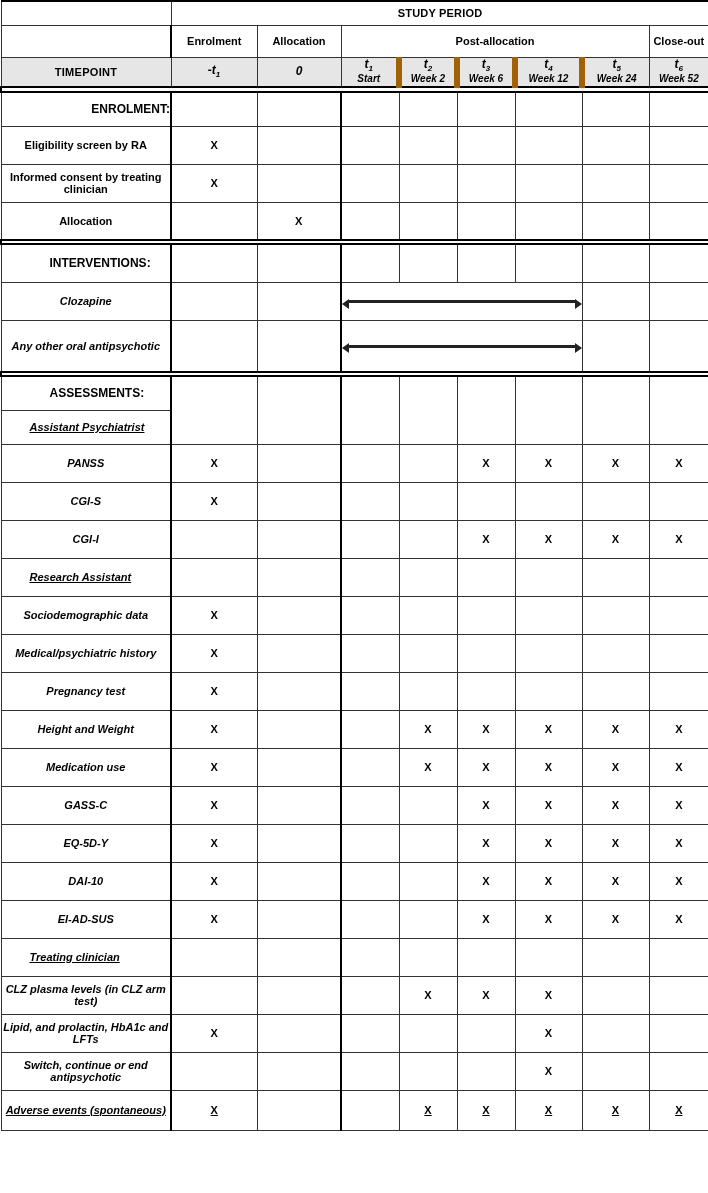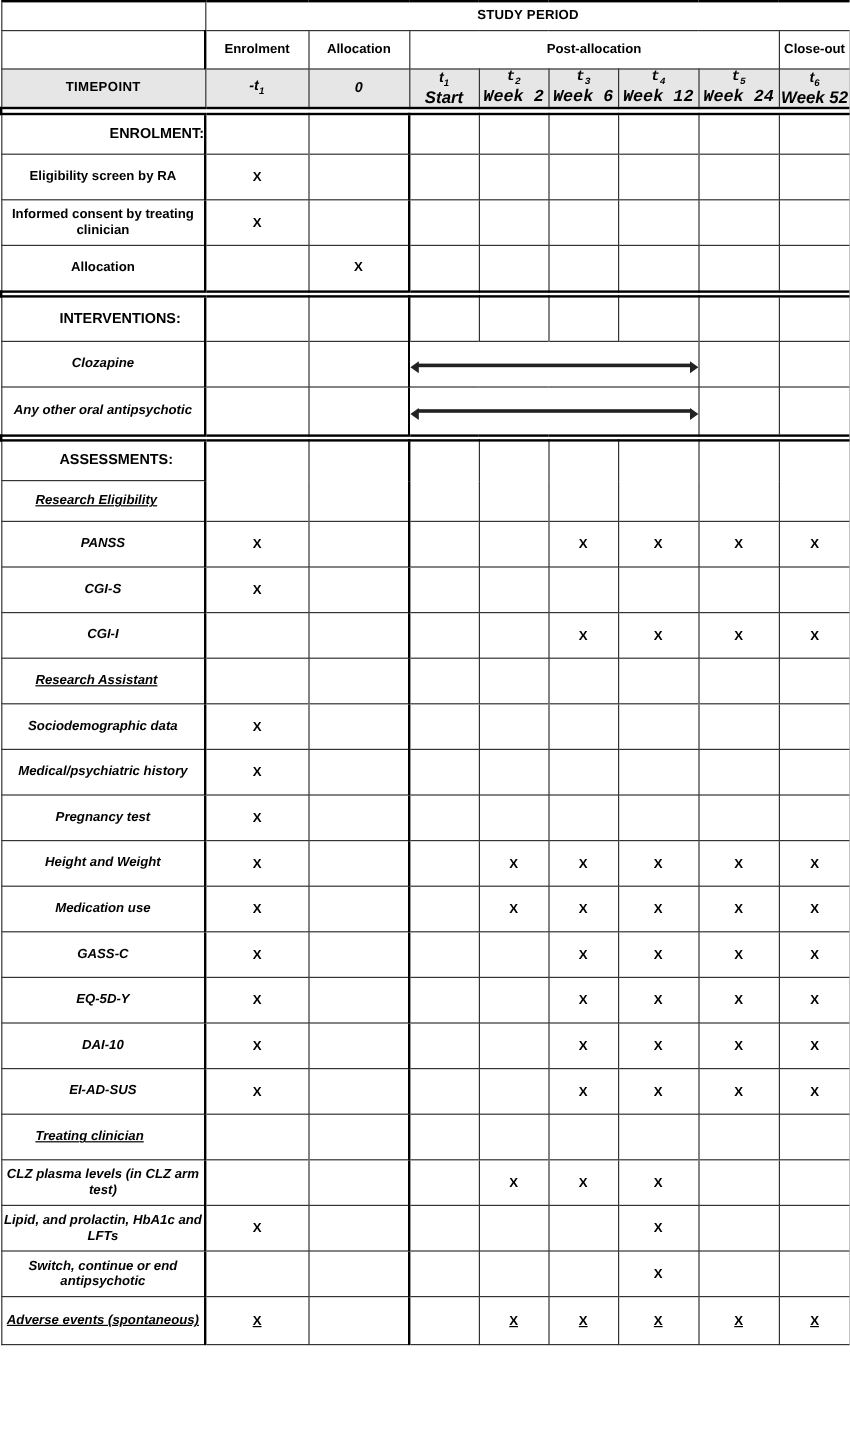--- a/index.html
+++ b/index.html
@@ -72,25 +72,25 @@
     text-align: right;
     padding-right: 7px;
     font-size: 12px;
     letter-spacing: .3px;
     border-left: 2px solid #000;
   }
   td.tp-cell {
     line-height: 1.08;
     border-left: 2px solid #000;
   }
-  td.tp-cell.thin { border-left: 1px solid #a16207; font-family: Liberation Mono, monospace; }
+  td.tp-cell.thin { border-left: 6px solid #a16207; }
   td.tp-cell.endr { border-right: 2px solid #404040; }
   .tp-top { font-size: 12px; font-style: italic; }
   .tp-top sub { font-size: 8px; font-style: italic; }
-  .tp-bot { font-size: 14px; font-style: italic; }
+  .tp-bot { font-size: 10px; font-style: italic; }
 
   
   tr.sep-thick td {
     height: 5px;
     border-top: 2px solid #000;
     border-bottom: 2px solid #000;
     border-left: none;
     border-right: none;
     padding: 0;
     background: #fff;
@@ -341,21 +341,21 @@
     <td class="cell"></td>
     <td class="cell strong arrowcell" colspan="4">
       <div class="arrowwrap">
             <div class="arrowline"></div>
           </div>
     </td>
     <td class="cell"></td>
     <td class="cell endr"></td>
   </tr>
 
-  <tr style="height:40px;">
+  <tr style="height:52px;">
     <td class="rowlabel ital">Any other oral antipsychotic</td>
     <td class="cell strong"></td>
     <td class="cell"></td>
     <td class="cell strong arrowcell" colspan="4">
       <div class="arrowwrap">
             <div class="arrowline"></div>
           </div>
     </td>
     <td class="cell"></td>
     <td class="cell endr"></td>
@@ -373,21 +373,21 @@
     <td class="cell blankrow"></td>
     <td class="cell strong blankrow"></td>
     <td class="cell blankrow"></td>
     <td class="cell blankrow"></td>
     <td class="cell blankrow"></td>
     <td class="cell blankrow"></td>
     <td class="cell endr blankrow"></td>
   </tr>
 
   <tr style="height:34px;">
-    <td class="rowlabel sub">Research Eligibility</td>
+    <td class="rowlabel sub">Assistant Psychiatrist</td>
     <td class="cell strong blankrow"></td>
     <td class="cell blankrow"></td>
     <td class="cell strong blankrow"></td>
     <td class="cell blankrow"></td>
     <td class="cell blankrow"></td>
     <td class="cell blankrow"></td>
     <td class="cell blankrow"></td>
     <td class="cell endr blankrow"></td>
   </tr>
 

